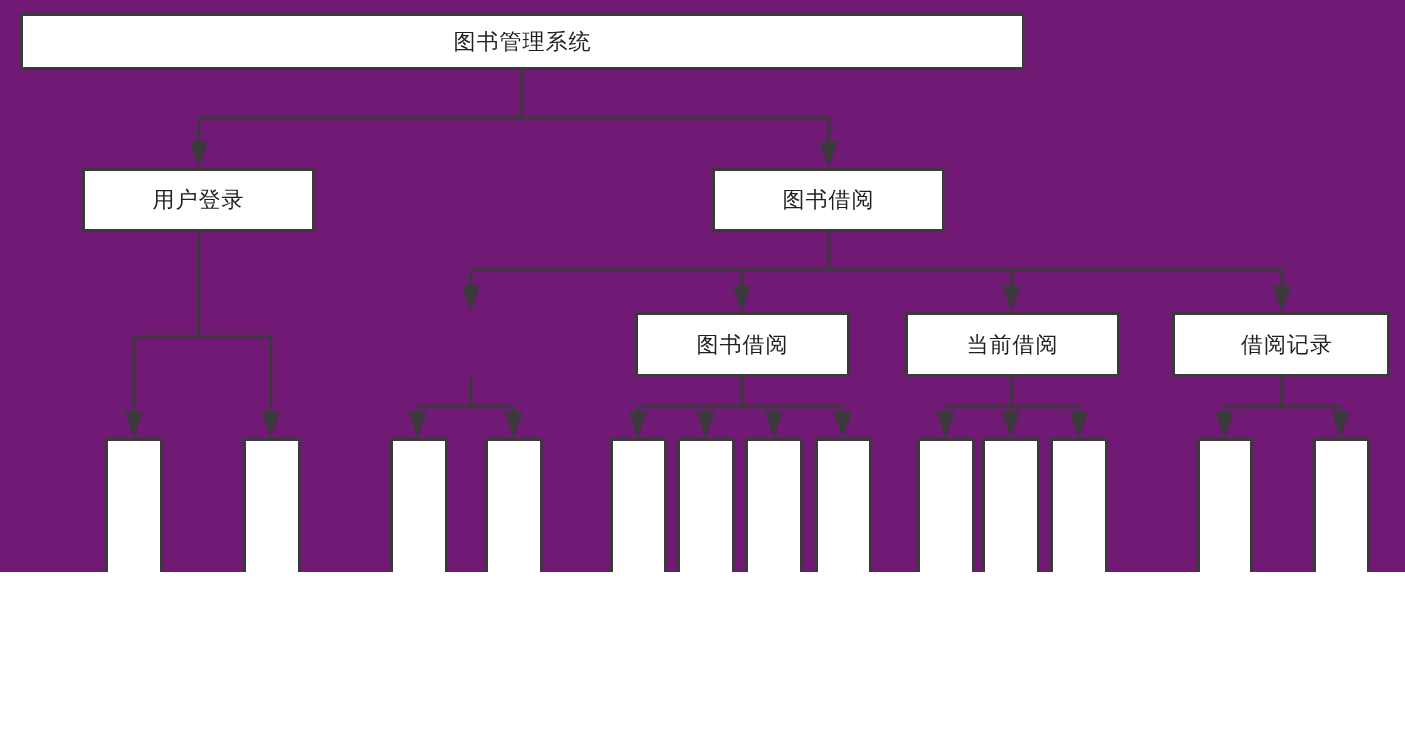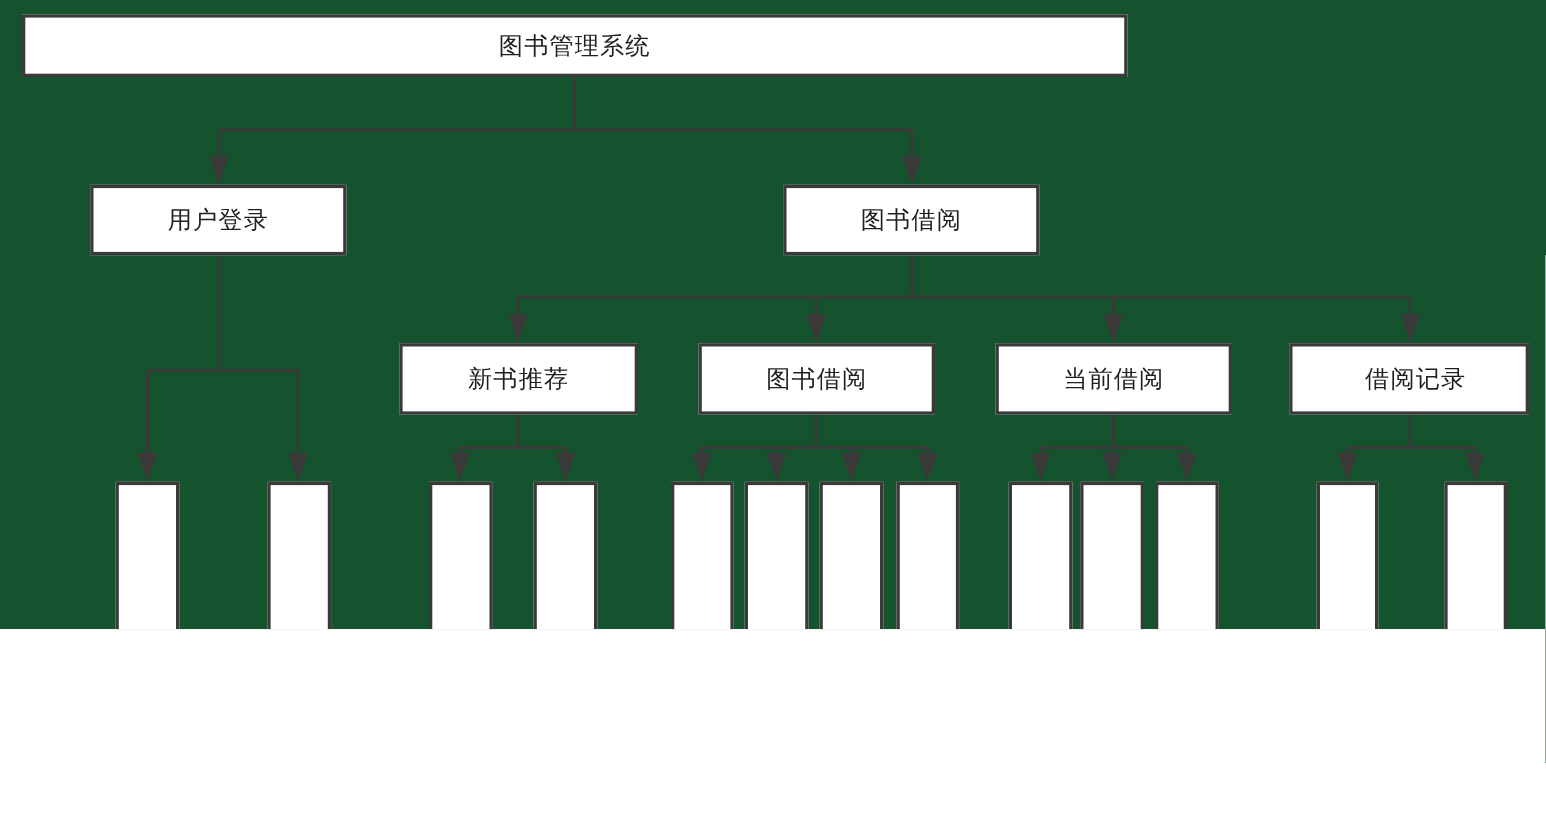--- a/index.html
+++ b/index.html
@@ -5,21 +5,21 @@
   html, body {
     margin: 0;
     padding: 0;
     background: #ffffff;
     font-family: "Liberation Sans", "DejaVu Sans", sans-serif;
   }
   .canvas {
     position: relative;
     width: 1405px;
     height: 572px;
-    background: #14532d;
+    background: #701a75;
     overflow: hidden;
   }
   .connectors {
     position: absolute;
     left: 0;
     top: 0;
     width: 1405px;
     height: 747px;
     pointer-events: none;
   }
@@ -111,23 +111,20 @@
     <span class="label">图书管理系统</span>
   </div>
 
   <div class="node h" style="left:82px; top:168px; width:233px; height:64px;">
     <span class="label">用户登录</span>
   </div>
   <div class="node h" style="left:712px; top:168px; width:233px; height:64px;">
     <span class="label">图书借阅</span>
   </div>
 
-  <div class="node h" style="left:363px; top:312px; width:217px; height:65px;">
-    <span class="label">新书推荐</span>
-  </div>
   <div class="node h" style="left:905px; top:312px; width:215px; height:65px;">
     <span class="label">当前借阅</span>
   </div>
   <div class="node h" style="left:635px; top:312px; width:215px; height:65px;">
     <span class="label">图书借阅</span>
   </div>
   <div class="node h" style="left:1172px; top:312px; width:218px; height:65px;padding-left:12px;">
     <span class="label">借阅记录</span>
   </div>
 

